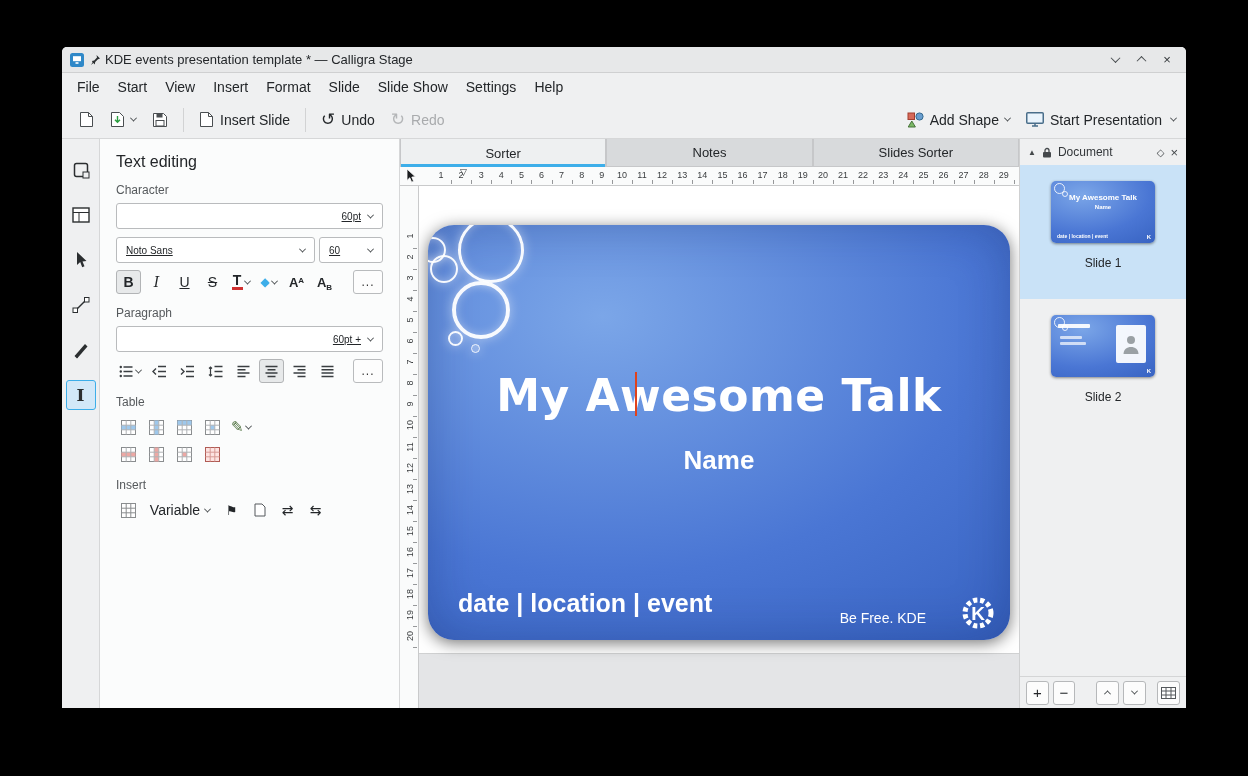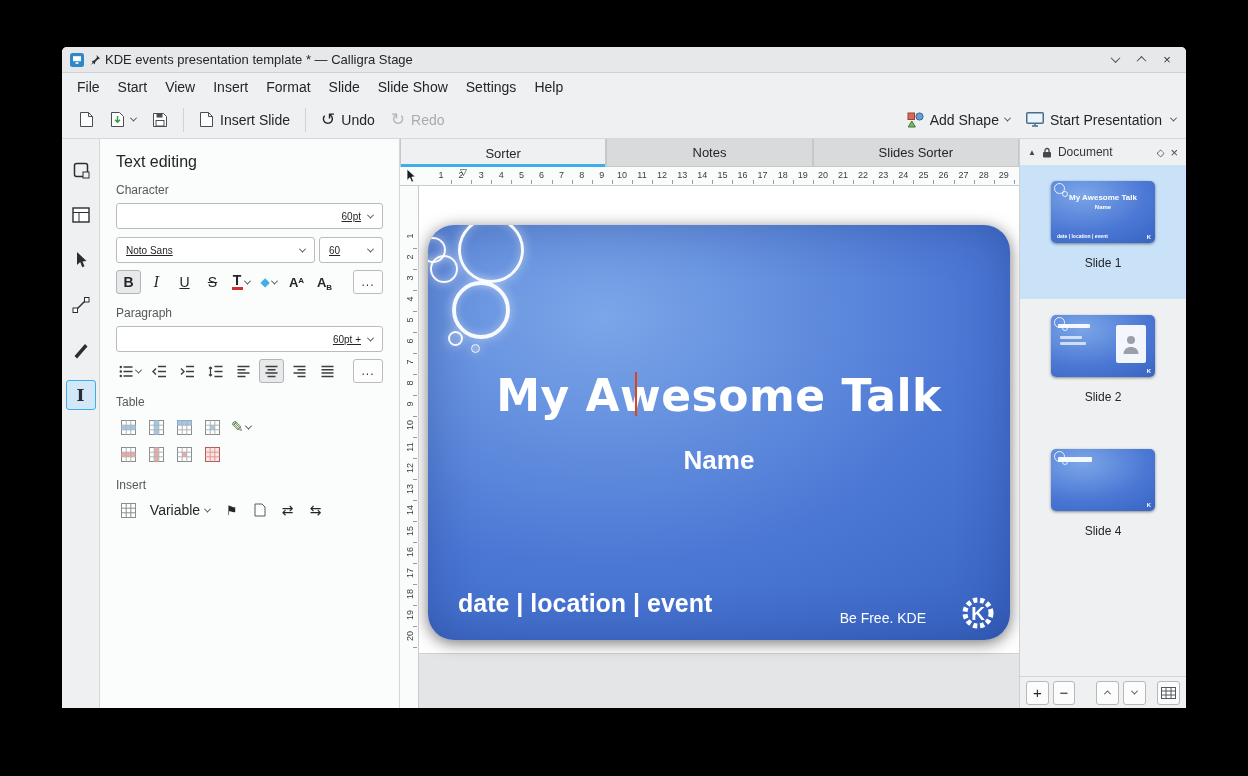--- a/index.html
+++ b/index.html
@@ -643,29 +643,20 @@
             <div class="mbox">
               <svg width="18" height="22">
                     <circle cx="9" cy="7" r="4" fill="#9aa0a5"></circle>
                     <path d="M1.5 21c0-4.5 3.5-7 7.5-7s7.5 2.5 7.5 7z" fill="#9aa0a5"></path>
                   </svg>
             </div>
             <div class="mk">K</div>
           </div>
           <div class="slidelabel">Slide 2</div>
         </div>
-        <div class="slideitem">
-          <div class="thumb">
-            <div class="mb"></div>
-                <div class="mb2"></div>
-            <div class="mbar" style="left:7px;top:8px;width:34px;height:4.5px;"></div>
-            <div class="mk">K</div>
-          </div>
-          <div class="slidelabel">Slide 4</div>
-        </div>
       </div>
       <div class="doccontrols">
         <span class="sq">+</span>
         <span class="sq">−</span>
         <span class="gap18"></span>
         <span class="sq">
               <span class="chev up t"></span>
             </span>
         <span class="sq">
               <span class="chev down t"></span>

